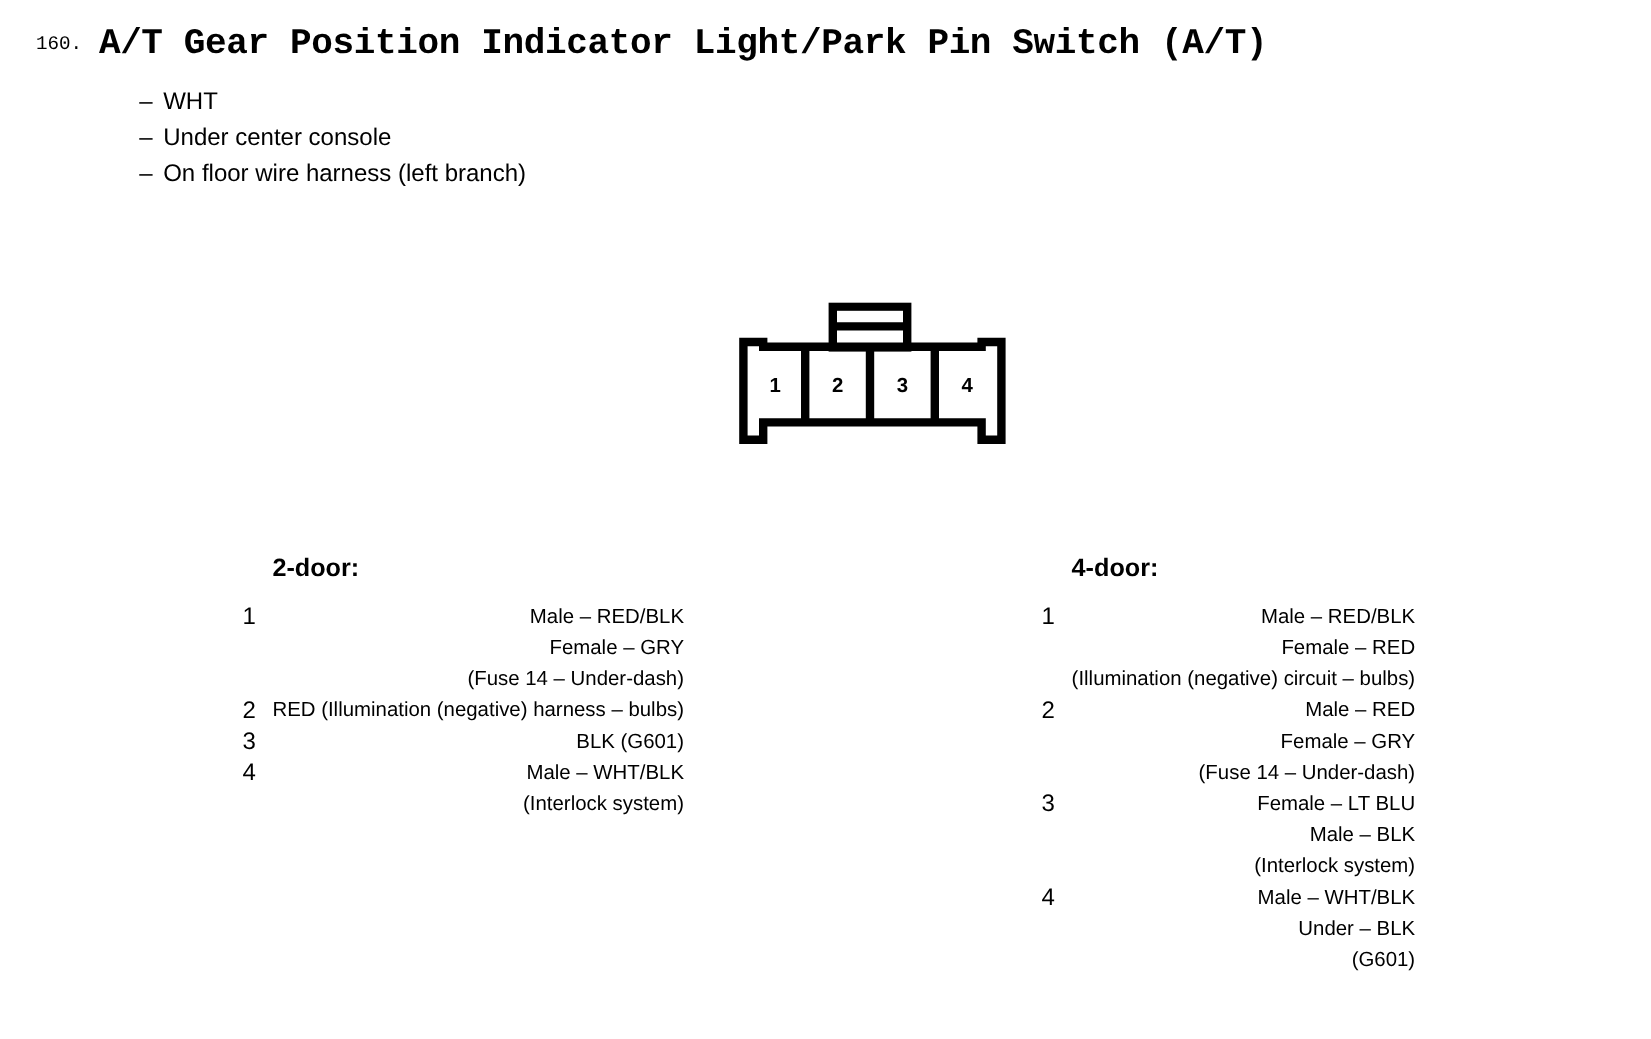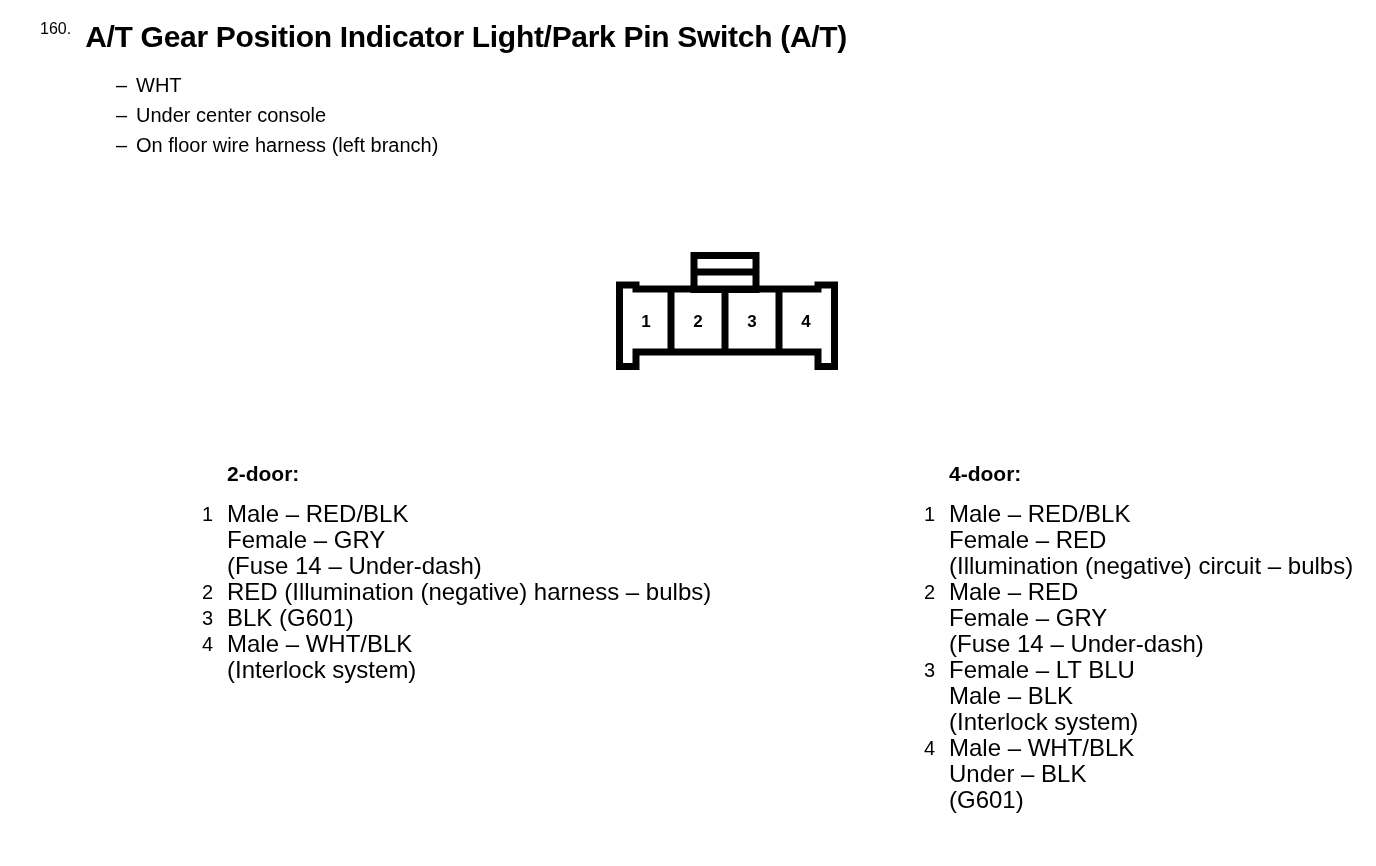--- a/index.html
+++ b/index.html
@@ -18,25 +18,26 @@
 
   
   #header {
     position: absolute;
     left: 0;
     top: 0;
     width: 1376px;
   }
   #title-row {
     position: absolute;
-    left: 40px;
+    left: 30px;
     top: 20px;
     display: flex;
-    align-items: flex-start;
-    white-space: nowrap;
+    align-items: center;
+    white-space: nowrap;
+    font-family: Liberation Mono, monospace;
   }
   #title-text {
     font-size: 30px;
     font-weight: bold;
     letter-spacing: -0.3px;
     margin-left: 14px;
   }
 
   #subtitle-list {
     position: absolute;
@@ -71,21 +72,21 @@
     font-weight: bold;
     fill: #000000;
     text-anchor: middle;
   }
 
   
   .pin-column {
     position: absolute;
   }
   #column-2door { left: 190px; top: 462px; margin-left: 12px; }
-  #column-4door { left: 924px; top: 462px; }
+  #column-4door { left: 868px; top: 462px; }
 
   .column-heading {
     font-size: 21px;
     font-weight: bold;
     margin-bottom: 15px;
     margin-left: 25px;
     white-space: nowrap;
   }
   .pin-entry {
     display: flex;
@@ -96,23 +97,24 @@
     width: 25px;
     flex: 0 0 25px;
     font-size: 20px;
     line-height: 26px;
     text-align: left;
   }
   .pin-lines {
     flex: 1 1 auto;
   }
   .pin-line {
-    font-size: 24px;
+    font-size: 17px;
     line-height: 26px;
     white-space: nowrap;
+    text-align: right;
   }
 </style>
 </head>
 <body>
 
 <div id="header">
 
   <div id="title-row">
     <span>160.</span>
     <span id="title-text">A/T Gear Position Indicator Light/Park Pin Switch (A/T)</span>

